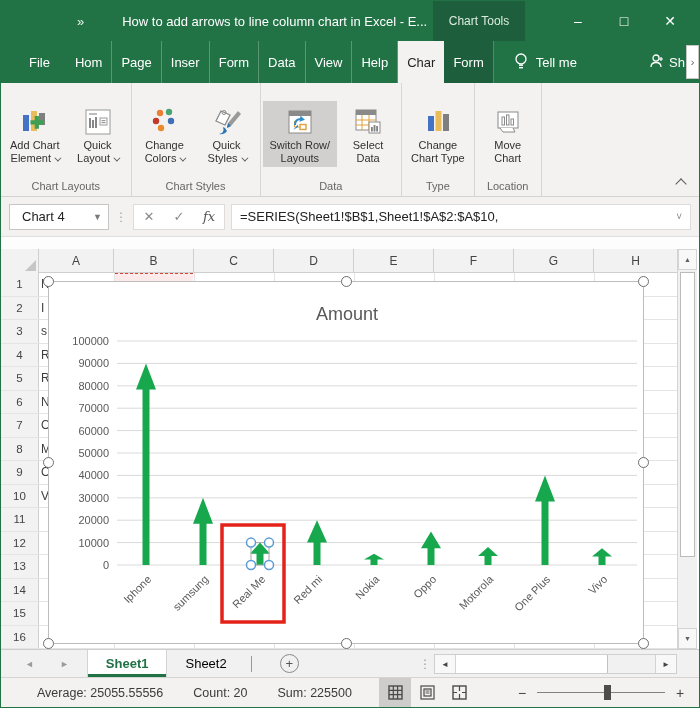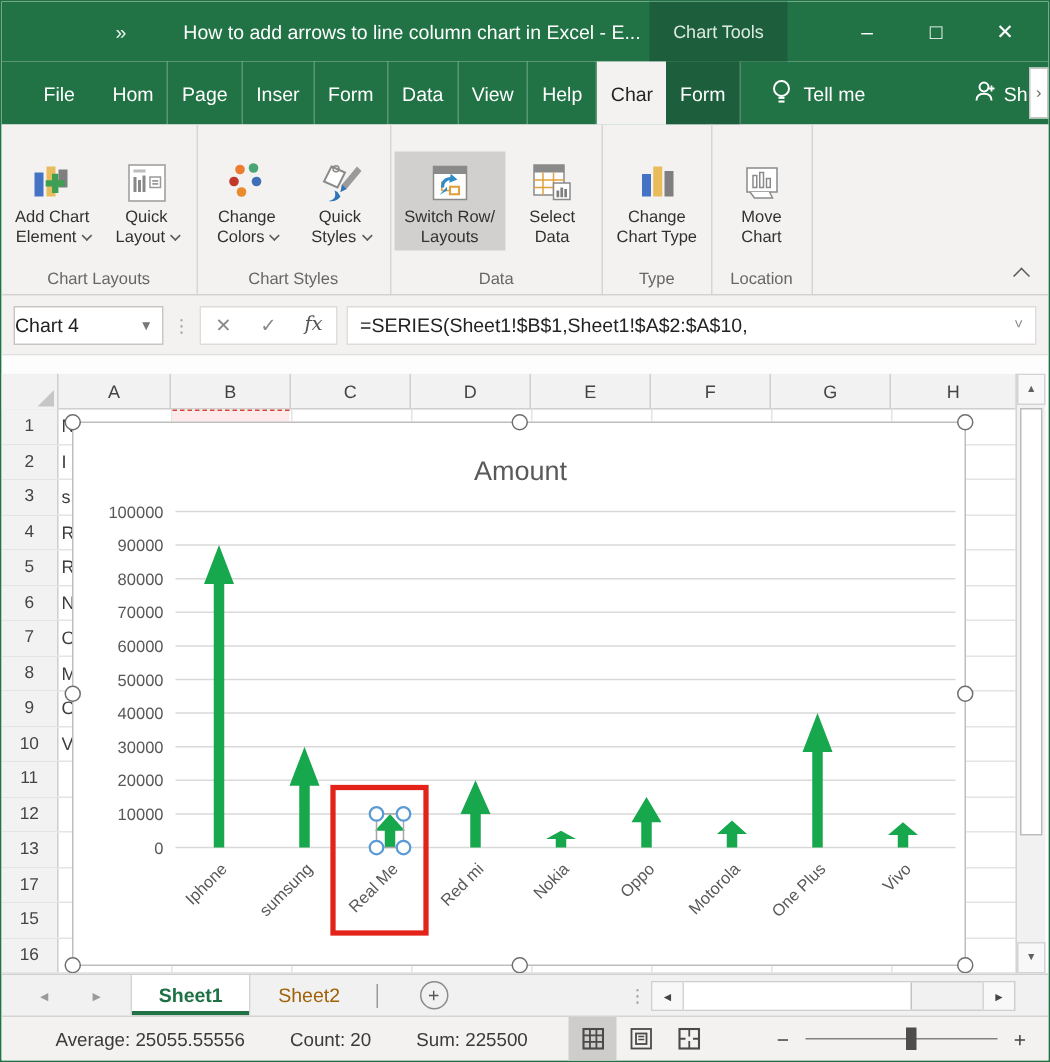--- a/index.html
+++ b/index.html
@@ -31,21 +31,21 @@
   .big-btn { display:flex; flex-direction:column; align-items:center; padding:4px 7px 2px 7px; min-width:62px; }
   .big-btn.hl { background:#d2d0ce; }
   .big-btn .ic { height:34px; display:flex; align-items:center; justify-content:center; }
   .big-btn .lbl { font-size:11px; line-height:13px; color:#323130; text-align:center; white-space:nowrap; }
   .caret { display:inline-block; width:5px; height:5px; border-right:1px solid #5a5a5a; border-bottom:1px solid #5a5a5a; transform:rotate(45deg) translateY(-2px); margin-left:3px; }
   .grp-label { height:17px; font-size:11px; color:#666; text-align:center; line-height:15px; }
   .ribbon-collapse { position:absolute; right:14px; bottom:8px; width:8px; height:8px; border-left:1.5px solid #5a5a5a; border-top:1.5px solid #5a5a5a; transform:rotate(45deg); }
 
   
   .fbar { height:40px; background:#f3f2f1; display:flex; align-items:center; padding:5px 8px; gap:6px; flex:0 0 auto; border-bottom:1px solid #e1dfdd; }
-  .namebox { width:100px; height:26px; background:#fff; border:1px solid #c8c6c4; display:flex; align-items:center; font-size:13px; color:#222; padding-left:0; }
+  .namebox { width:100px; height:26px; background:#fff; border:1px solid #c8c6c4; display:flex; align-items:center; font-size:13px; color:#222; padding-left:12px; }
   .namebox .nb-caret { margin-left:auto; padding-right:6px; color:#777; font-size:9px; }
   .fdots { color:#a0a0a0; font-size:12px; letter-spacing:0; line-height:8px; }
   .fbtns { height:26px; background:#fff; border:1px solid #dedcda; display:flex; align-items:center; }
   .fbtn { width:30px; text-align:center; color:#8a8a8a; font-size:13px; }
   .fbtn.fx { font-family:"DejaVu Serif", serif; font-style:italic; color:#555; }
   .finput { flex:1; height:26px; background:#fff; border:1px solid #dedcda; display:flex; align-items:center; font-size:13px; color:#222; padding:0 8px; }
   .finput .f-caret { margin-left:auto; color:#888; font-size:10px; }
 
   .gap-strip { height:12px; background:#fdfdfd; flex:0 0 auto; }
 
@@ -68,21 +68,21 @@
   .handle { position:absolute; width:11px; height:11px; border-radius:50%; background:#fff; border:1.5px solid #6e6e6e; }
 
   
   .vscroll { position:absolute; right:2px; top:0; width:20px; height:400px; background:#f1f1f1; border-left:1px solid #d4d4d4; }
   .vs-btn { position:absolute; left:0; width:19px; height:21px; background:#f8f8f8; border:1px solid #d4d4d4; color:#606060; font-size:7px; display:flex; align-items:center; justify-content:center; }
   .vs-thumb { position:absolute; left:2px; width:15px; background:#fff; border:1px solid #bdbbb9; }
 
   
   .sheetbar { height:28px; background:#f1f1f1; border-top:1px solid #cfcfcf; display:flex; align-items:stretch; position:relative; font-size:13px; flex:0 0 auto; }
   .nav-arrows { display:flex; align-items:center; gap:26px; padding:0 18px 0 24px; color:#9b9b9b; font-size:9px; }
-  .stab { display:flex; align-items:center; padding:0 18px; color:#a16207; position:relative; }
+  .stab { display:flex; align-items:center; padding:0 18px; color:#000000; position:relative; }
   .stab.active { background:#fff; color:#1e7145; font-weight:bold; border-right:1px solid #d4d4d4; border-left:1px solid #d4d4d4; }
   .stab.active:after { content:""; position:absolute; left:0; right:0; bottom:0; height:3px; background:#217346; }
   .sheet-div { width:1px; height:16px; background:#9a9a9a; align-self:center; margin-left:6px; }
   .addsheet { width:19px; height:19px; border:1px solid #8a8a8a; border-radius:50%; color:#555; display:flex; align-items:center; justify-content:center; font-size:13px; align-self:center; margin-left:28px; }
   .sb-dots { position:absolute; left:418px; top:0; bottom:0; display:flex; align-items:center; color:#9b9b9b; font-size:12px; }
   .hscroll { position:absolute; left:433px; right:22px; top:4px; height:20px; background:#f1f1f1; border:1px solid #cfcfcf; display:flex; }
   .hs-btn { width:21px; background:#f8f8f8; border-right:1px solid #d4d4d4; color:#444; font-size:8px; display:flex; align-items:center; justify-content:center; }
   .hs-btn.right { border-right:none; border-left:1px solid #d4d4d4; margin-left:auto; }
   .hs-thumb { width:152px; background:#fff; border-right:1px solid #c4c2c0; }
 
@@ -358,21 +358,21 @@
         <div class="grow">
           <div class="rnum">11</div>
         </div>
         <div class="grow">
           <div class="rnum">12</div>
         </div>
         <div class="grow">
           <div class="rnum">13</div>
         </div>
         <div class="grow">
-          <div class="rnum">17</div>
+          <div class="rnum">14</div>
         </div>
         <div class="grow">
           <div class="rnum">15</div>
         </div>
         <div class="grow">
           <div class="rnum">16</div>
         </div>
       </div>
     <div class="vlines" id="vlines">
         <div style="left: 113px;"></div>

